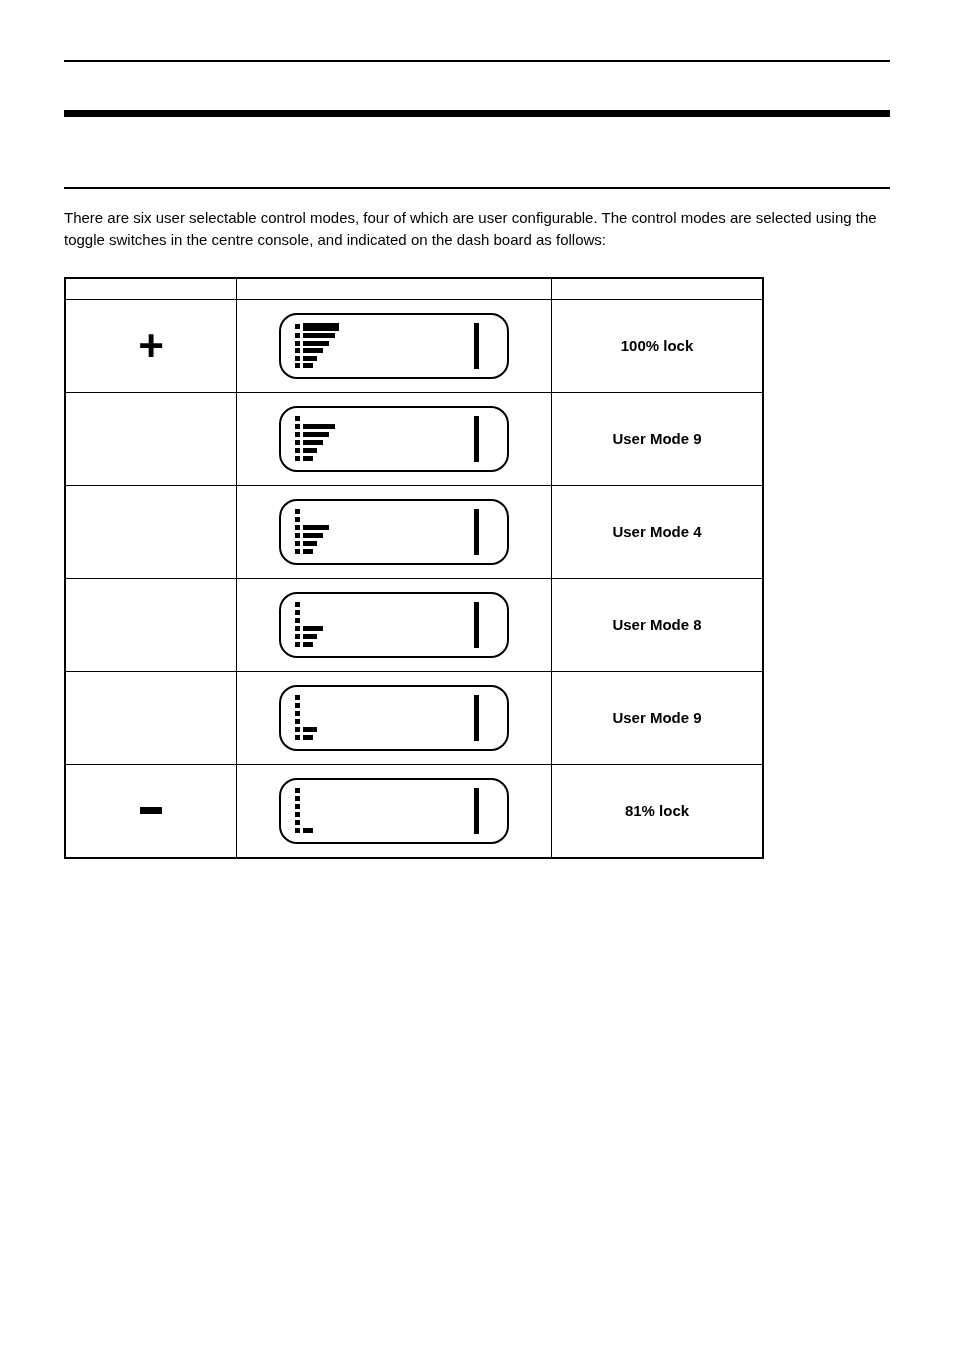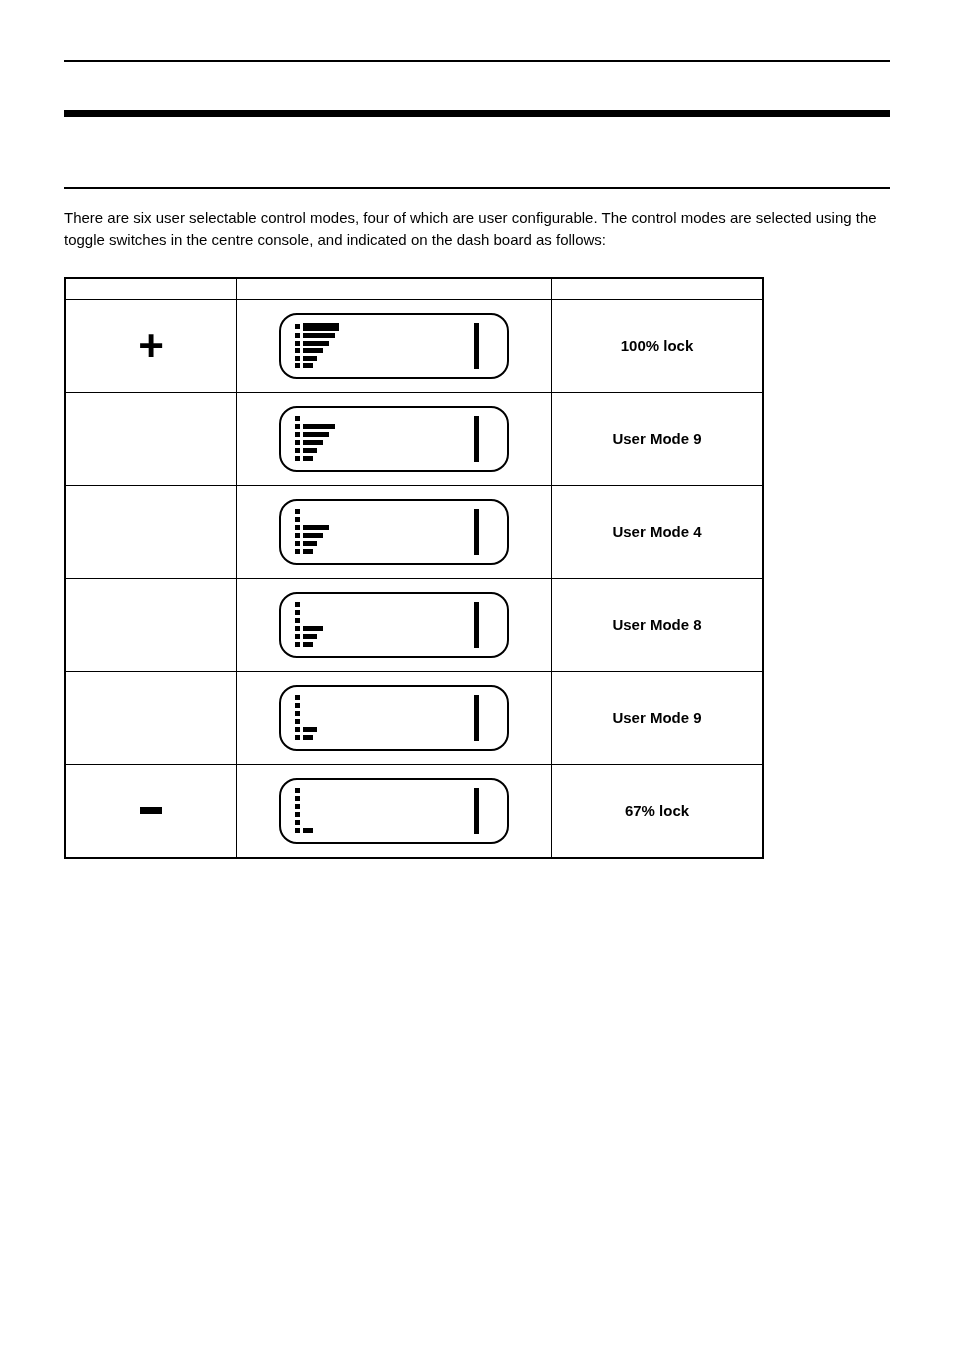--- a/index.html
+++ b/index.html
@@ -238,17 +238,17 @@
                 <div class="row">
                   <div class="dot"></div>
                 </div>
                 <div class="row">
                   <div class="dot"></div>
                   <div class="bar" style="width: 10px;"></div>
                 </div>
               </div>
             </div>
           </td>
-          <td class="col-mode">67% lock</td>
+          <td class="col-mode">81% lock</td>
         </tr>
       </tbody>
   </table>
 </div>
 
 </body></html>

